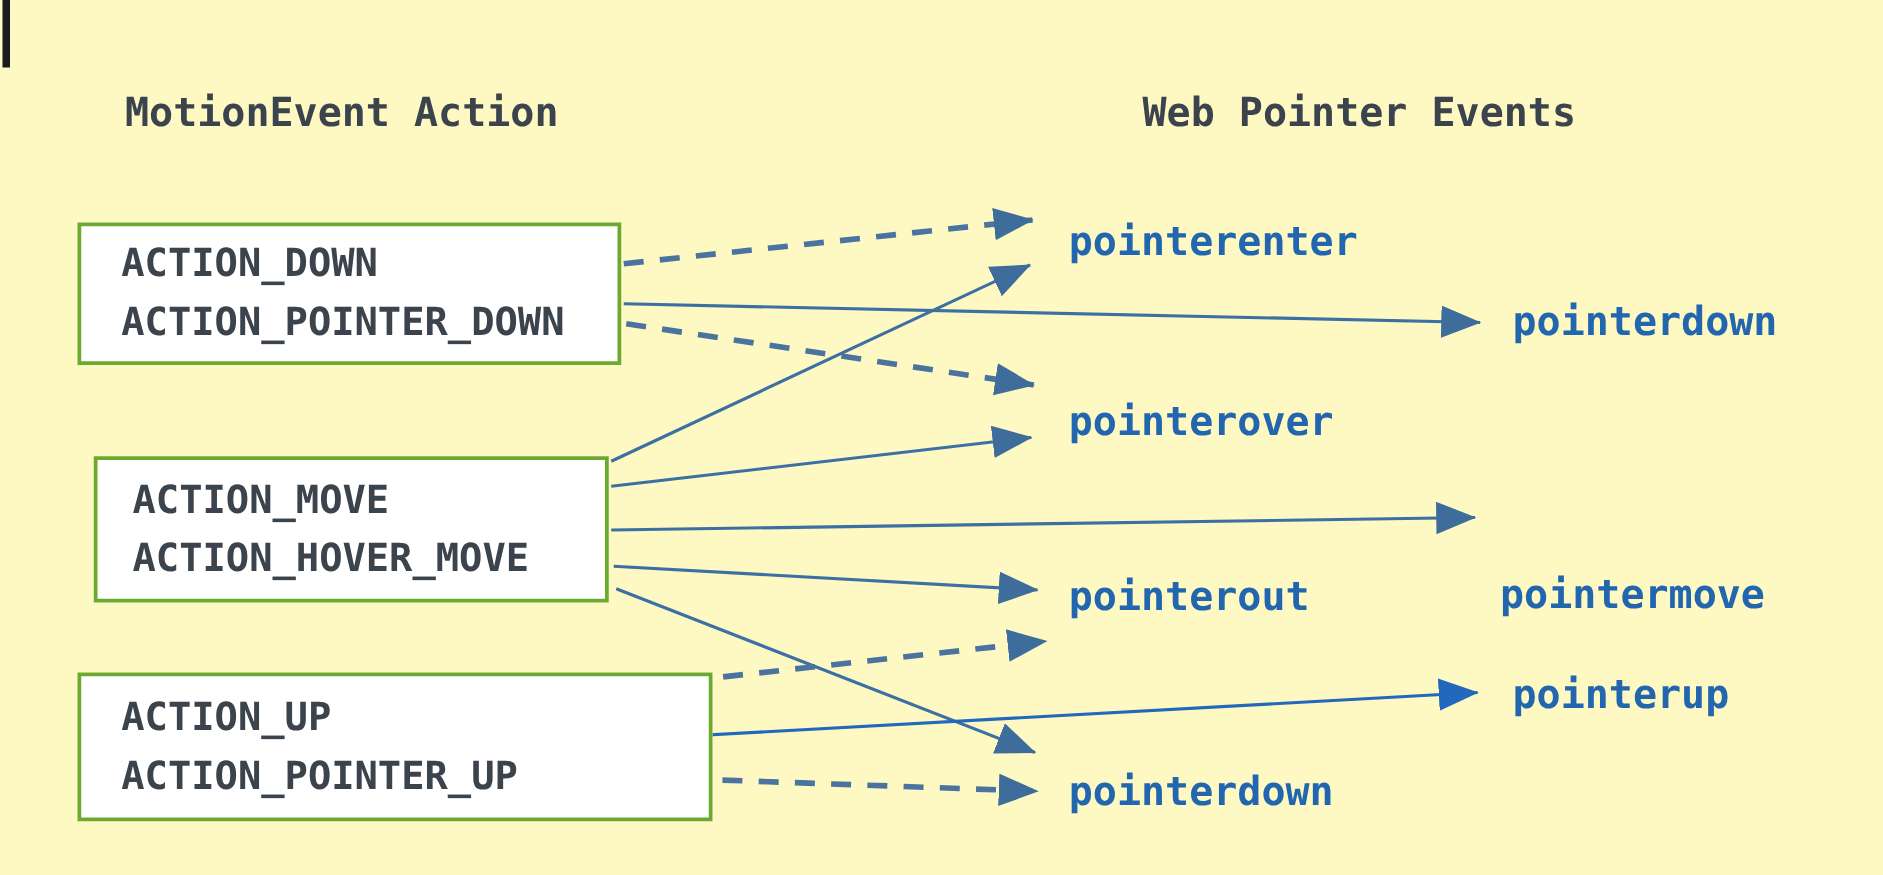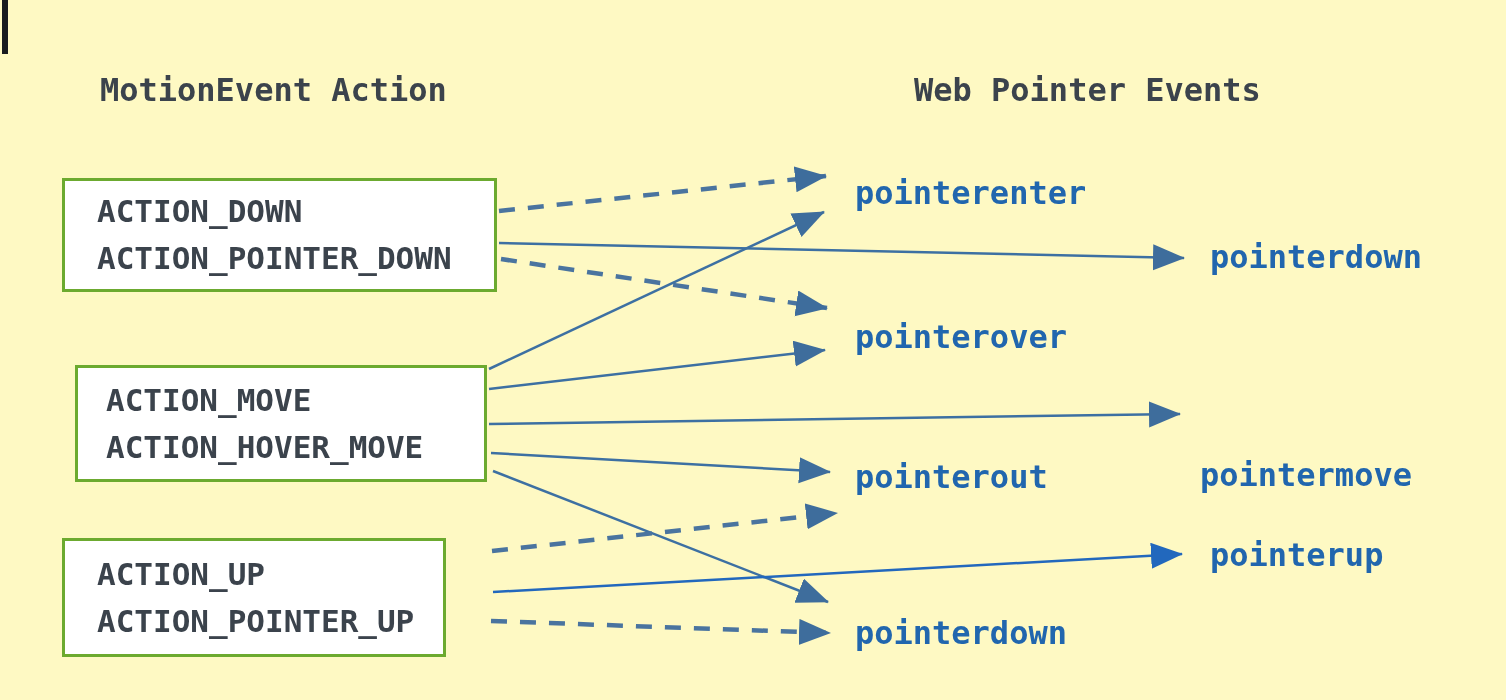--- a/index.html
+++ b/index.html
@@ -102,21 +102,21 @@
   <div class="action-box" style="left:62px; top:178px; width:435px; height:114px;">
     <div class="action-line">ACTION_DOWN</div>
     <div class="action-line">ACTION_POINTER_DOWN</div>
   </div>
 
   <div class="action-box" style="left:75px; top:365px; width:412px; height:117px; padding-left:28px;">
     <div class="action-line">ACTION_MOVE</div>
     <div class="action-line">ACTION_HOVER_MOVE</div>
   </div>
 
-  <div class="action-box" style="left:62px; top:538px; width:384px; height:119px;">
+  <div class="action-box" style="left:62px; top:538px; width:508px; height:119px;">
     <div class="action-line">ACTION_UP</div>
     <div class="action-line">ACTION_POINTER_UP</div>
   </div>
 
   <div class="event-label" style="left:855px; top:193px;">pointerenter</div>
   <div class="event-label" style="left:1210px; top:257px;">pointerdown</div>
   <div class="event-label" style="left:855px; top:337px;">pointerover</div>
   <div class="event-label" style="left:1200px; top:434px;margin-top:41px;">pointermove</div>
   <div class="event-label" style="left:855px; top:477px;">pointerout</div>
   <div class="event-label" style="left:1210px; top:555px;">pointerup</div>

